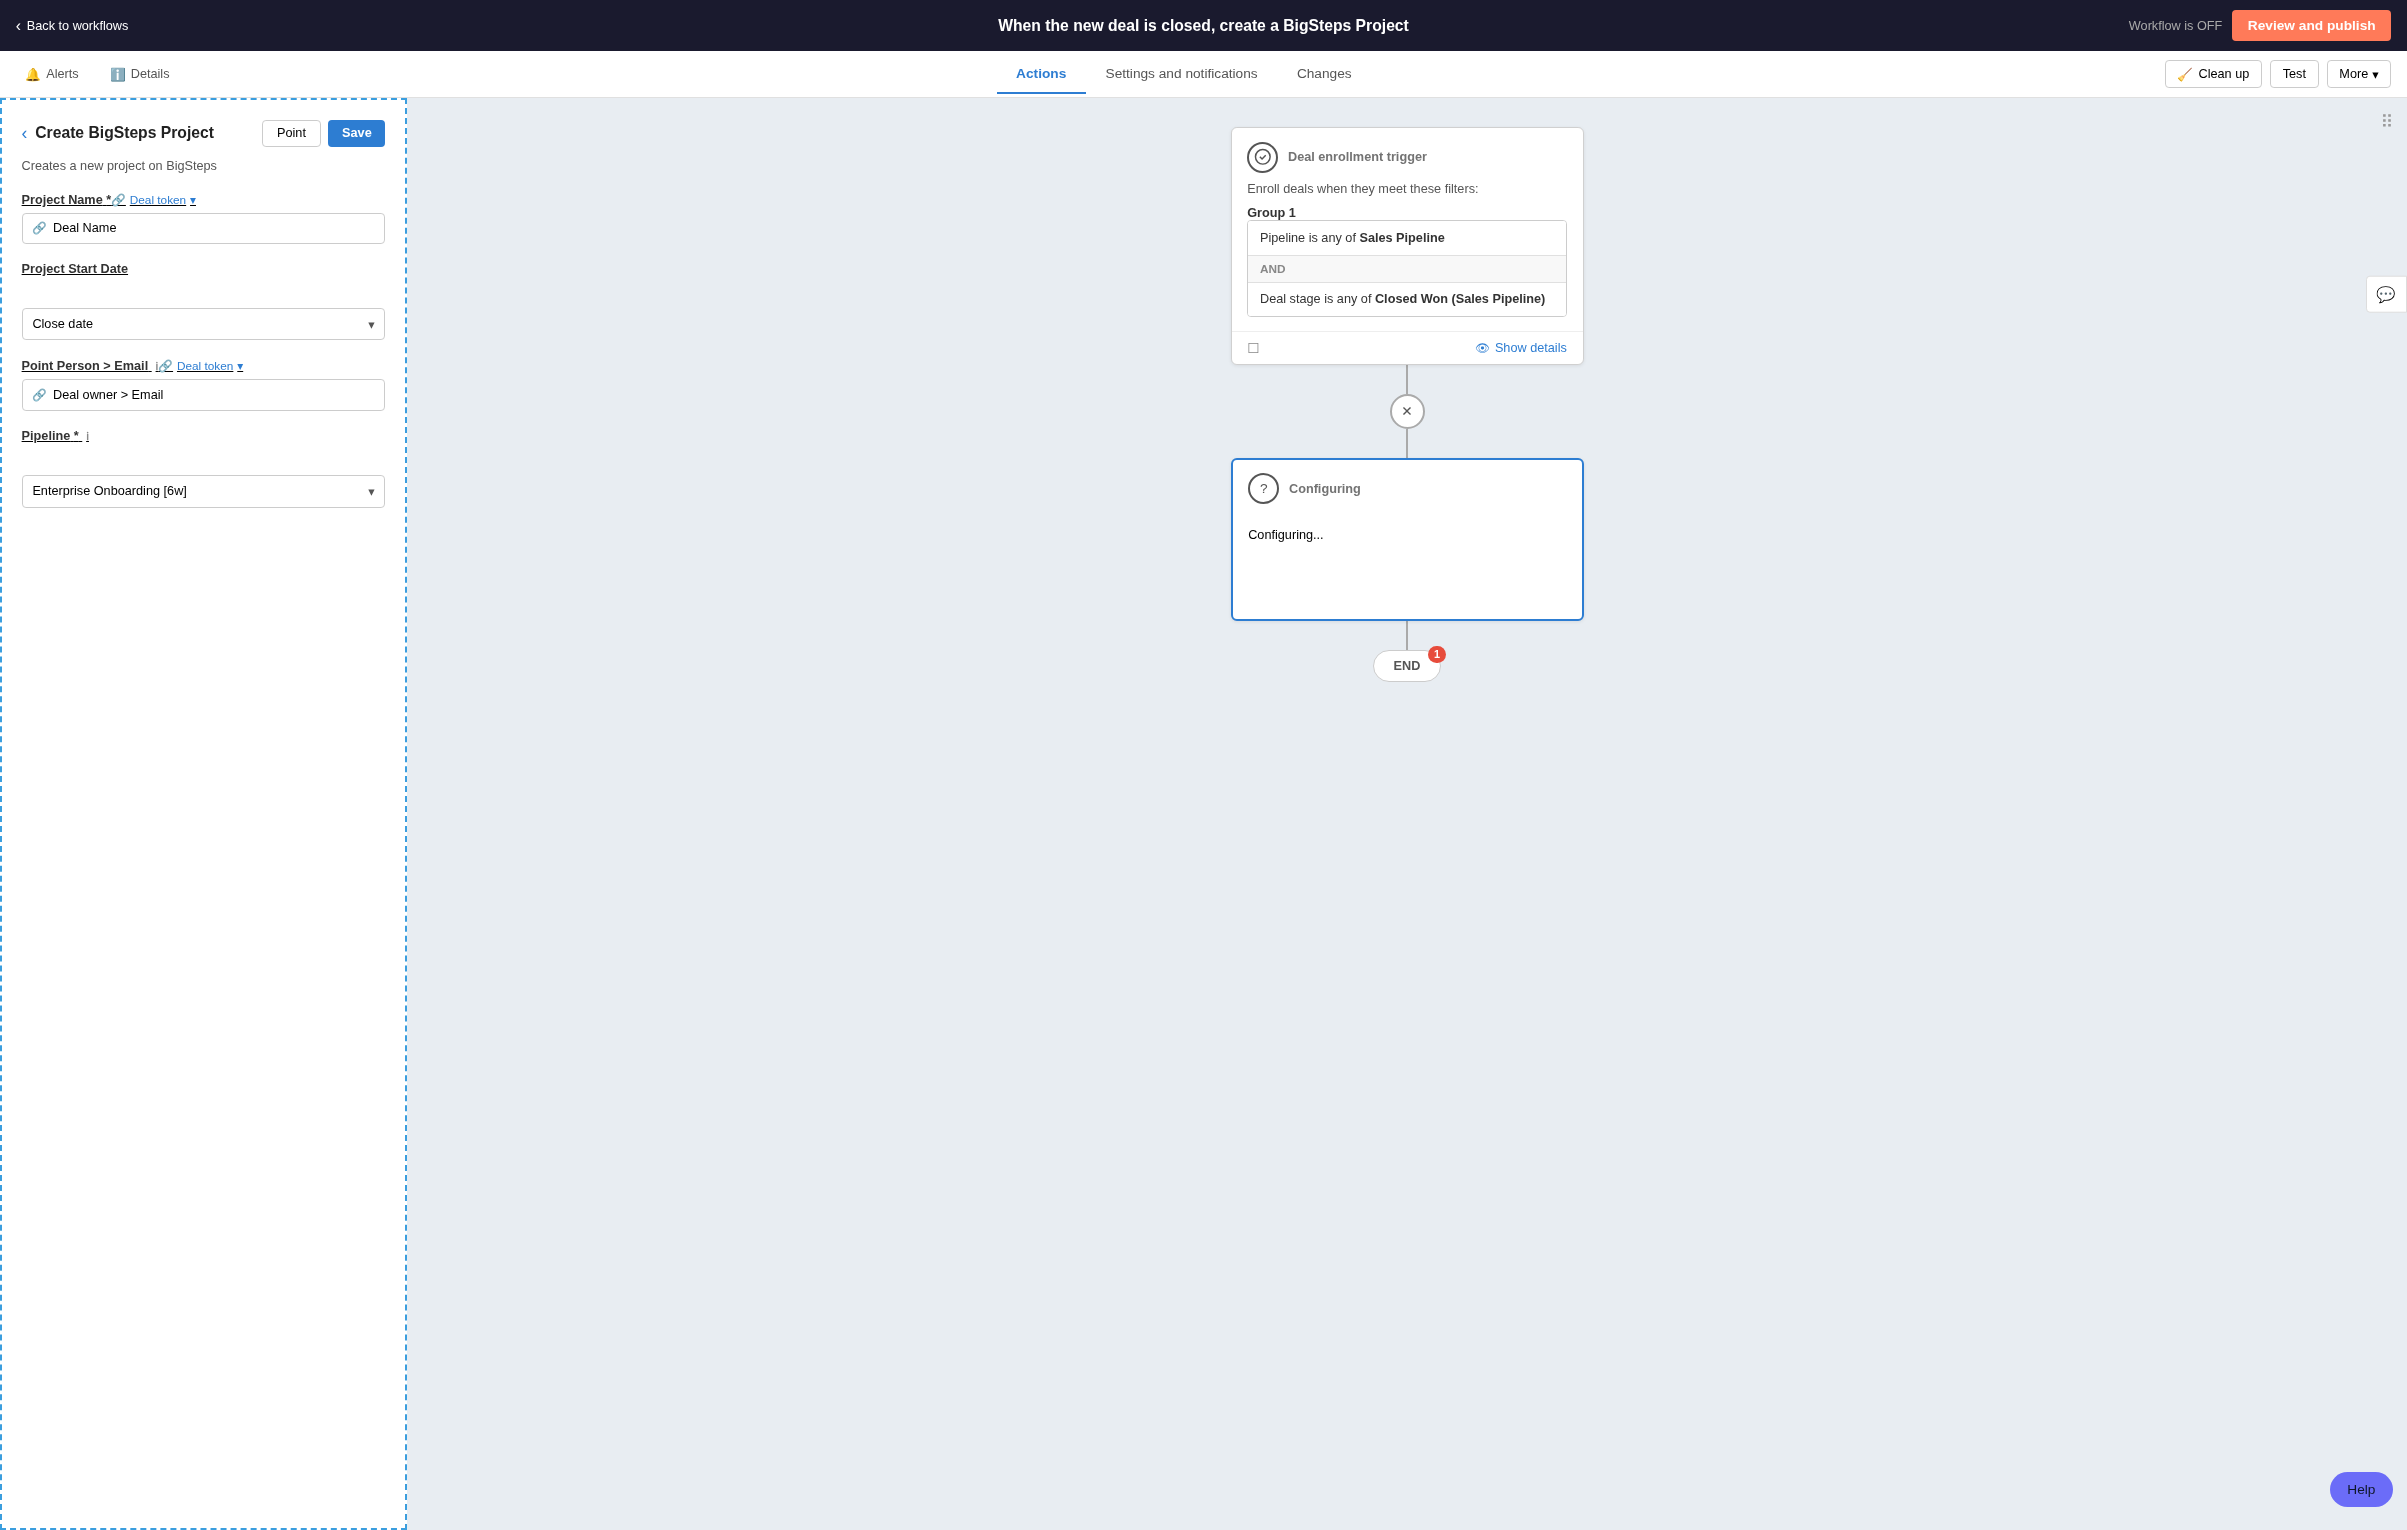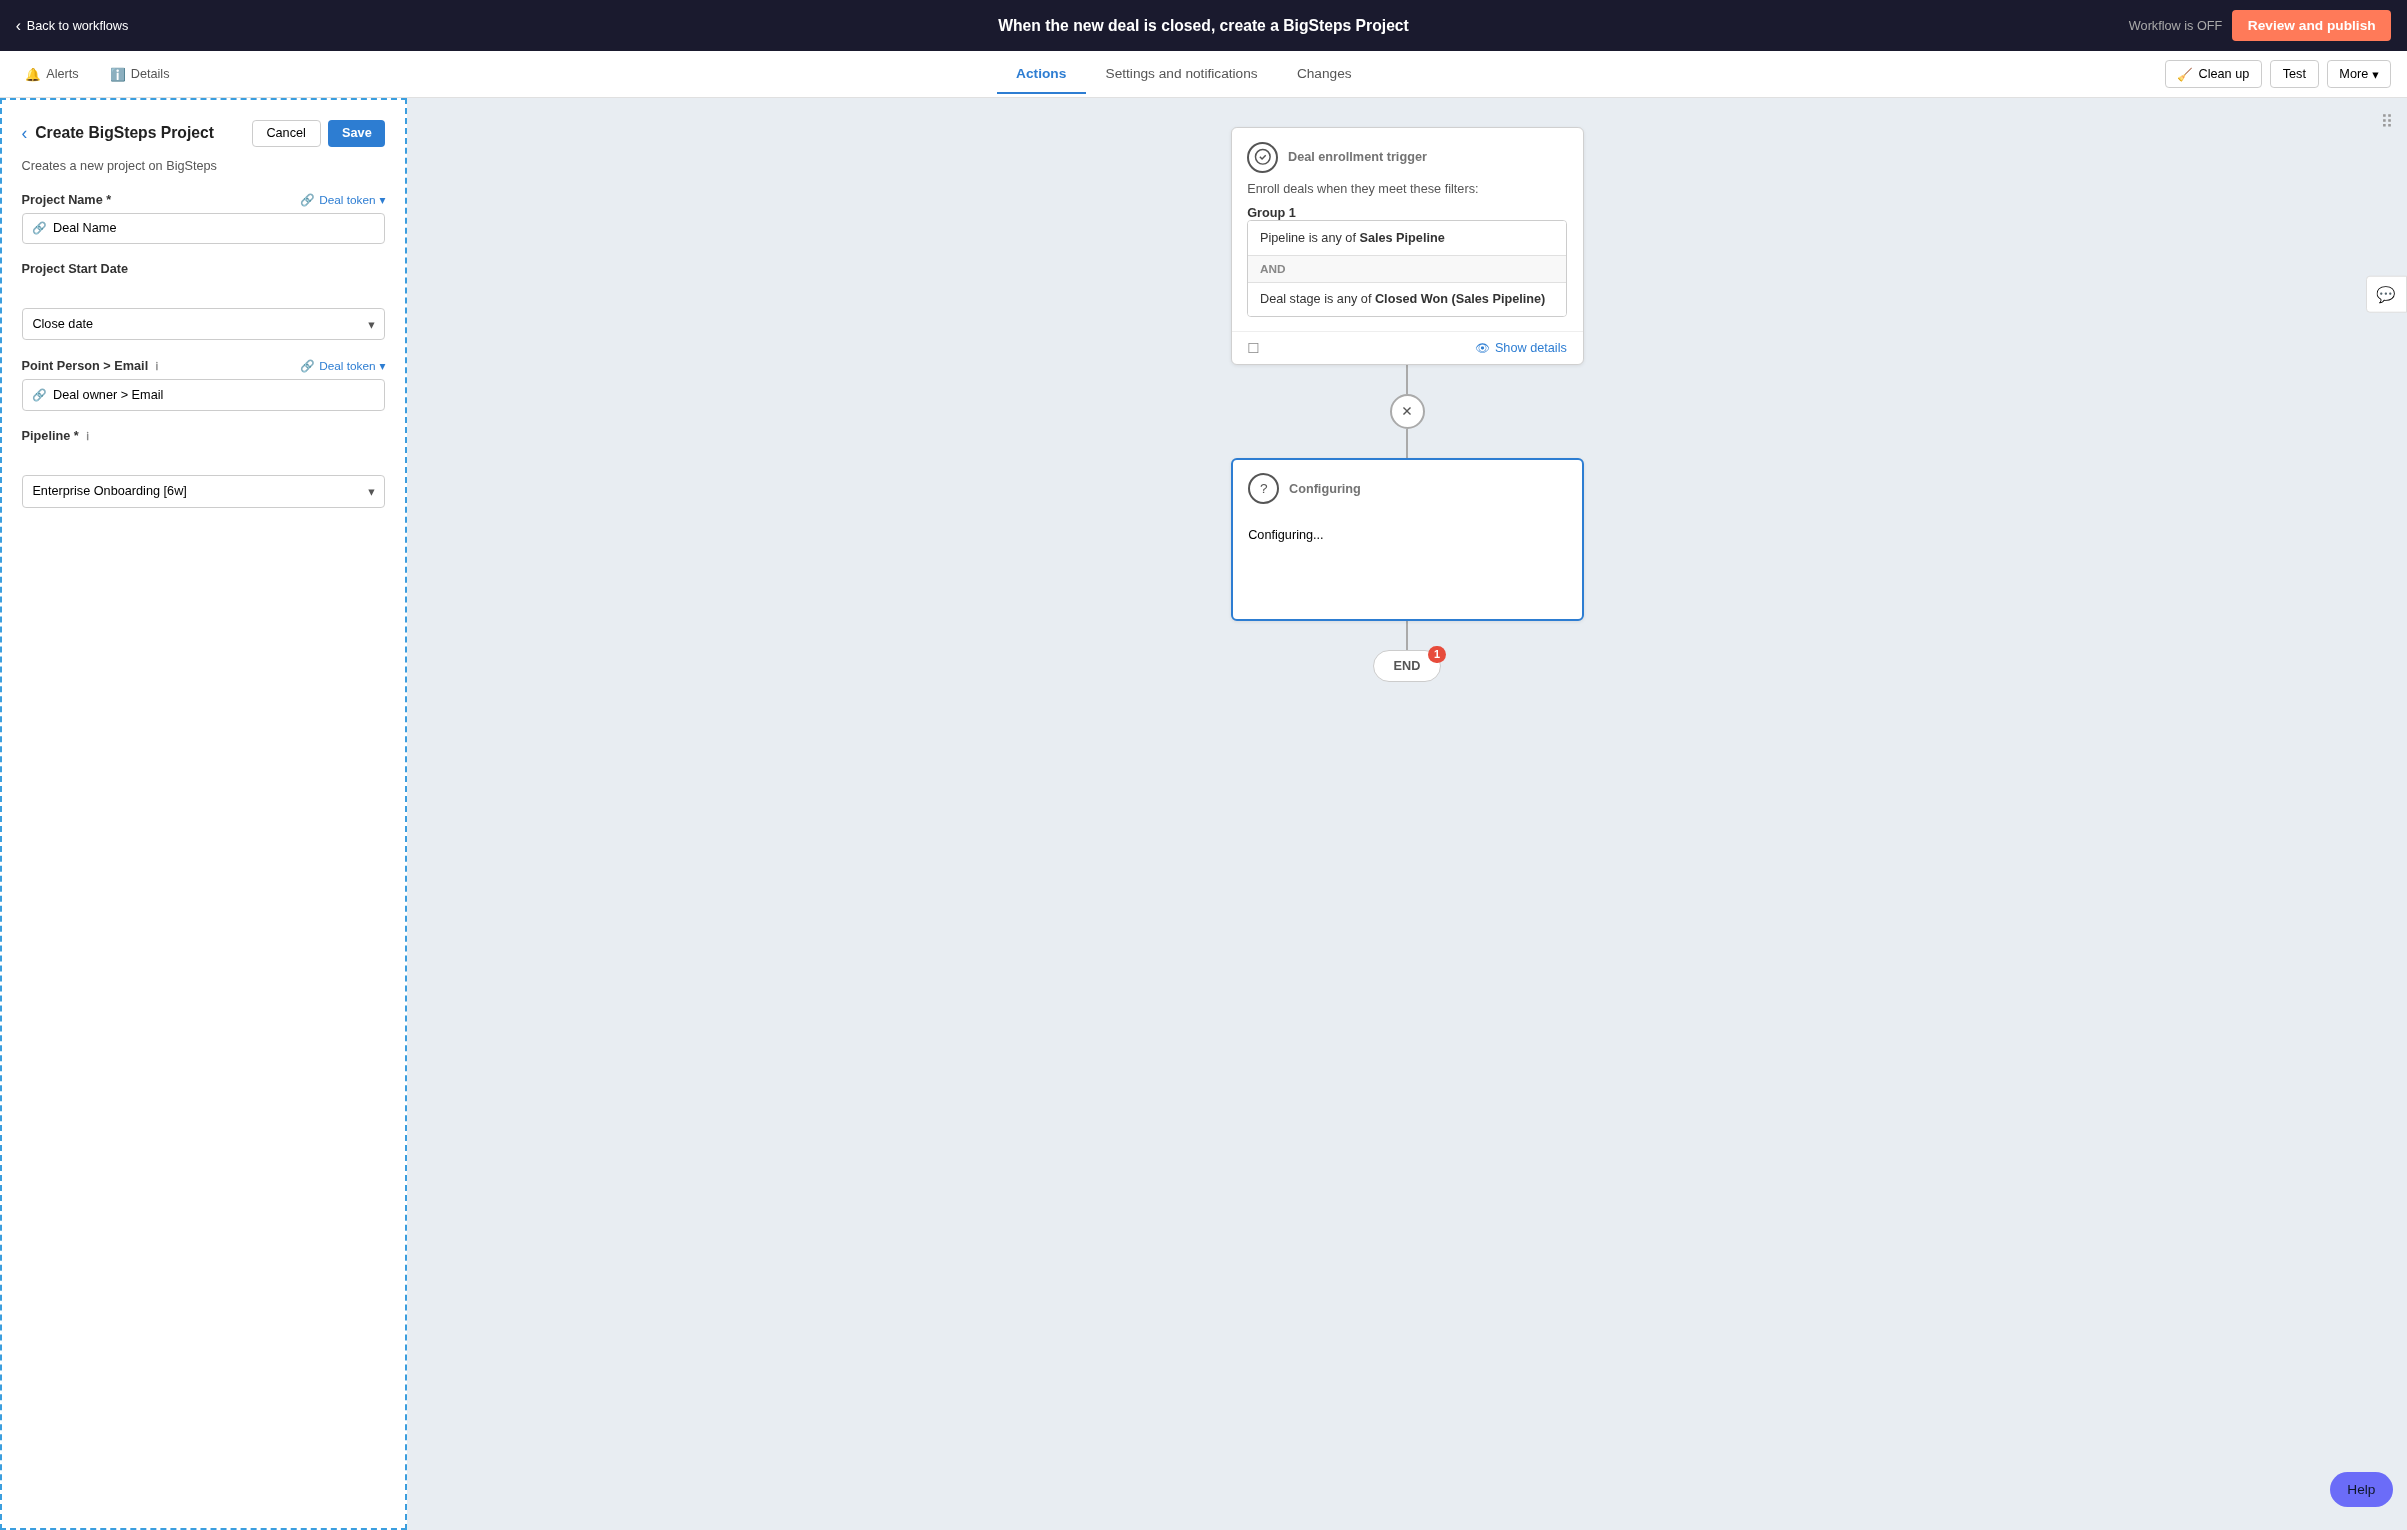--- a/index.html
+++ b/index.html
@@ -202,22 +202,22 @@
       font-size: 12.7px;
       color: #555;
       margin-bottom: 19.6px;
     }
     .form-field {
       margin-bottom: 17.6px;
     }
     .field-label-row {
       display: flex;
       align-items: center;
-      justify-content: space-between;
       margin-bottom: 5.9px;
+      text-decoration: underline;
     }
     .field-label {
       font-size: 12.7px;
       font-weight: 600;
       color: #333;
     }
     .field-label .required { color: #333; }
     .field-token-link {
       font-size: 11.8px;
       color: #2d7dd2;
@@ -514,21 +514,21 @@
 
 <div class="main-content">
 
   <div class="side-panel">
     <div class="side-panel-header">
       <div class="side-panel-title-row">
         <span class="back-arrow">‹</span>
         <span class="side-panel-title">Create BigSteps Project</span>
       </div>
       <div class="panel-action-btns">
-        <button class="cancel-btn">Cancel</button>
+        <button class="cancel-btn">Point</button>
         <button class="save-btn">Save</button>
       </div>
     </div>
 
     <p class="panel-description">Creates a new project on BigSteps</p>
 
     <div class="form-field">
       <div class="field-label-row">
         <span class="field-label">
           <span>Project Name</span> <span class="required">*</span>

